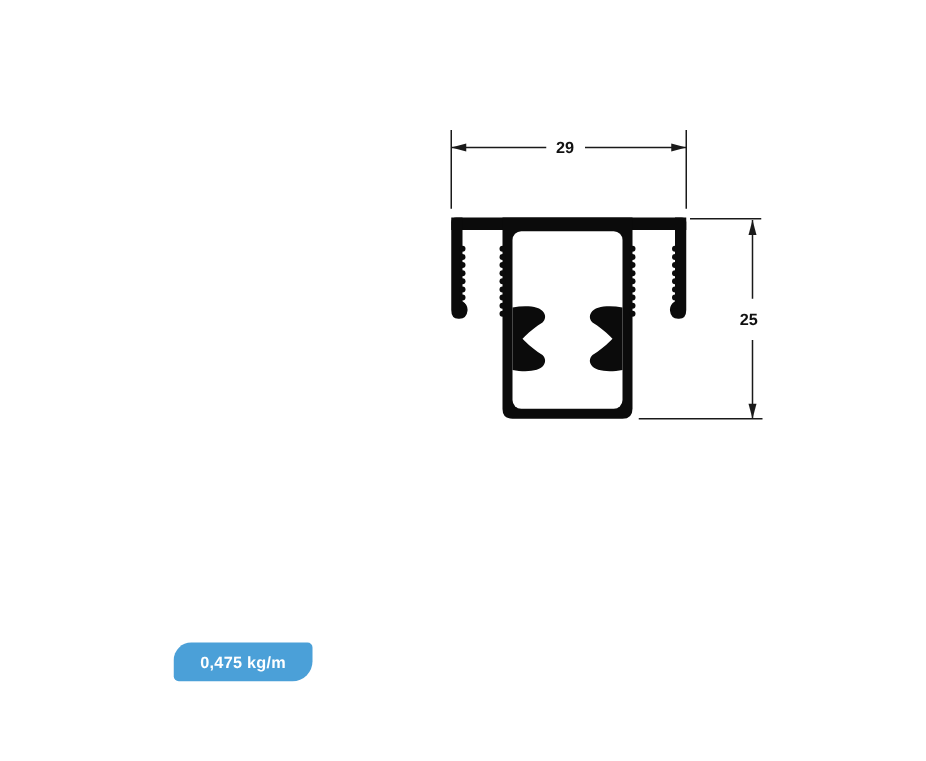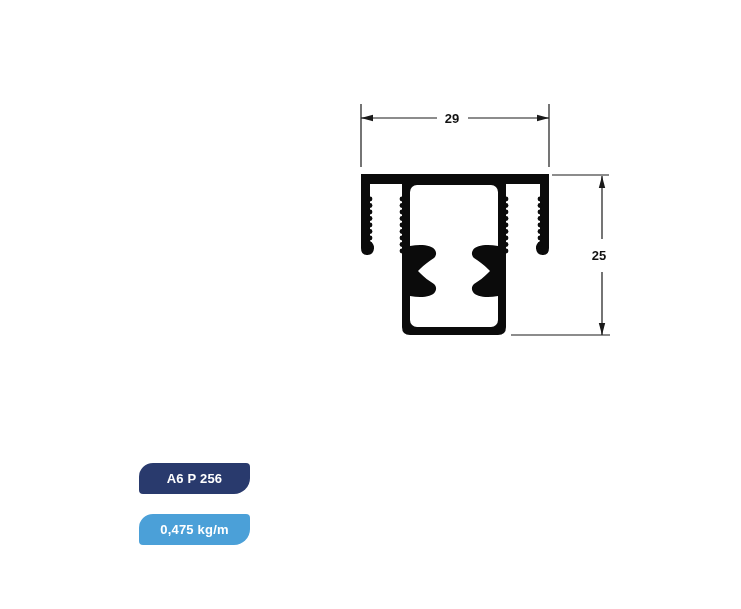--- a/index.html
+++ b/index.html
@@ -115,21 +115,18 @@
       <path d="M552,175 H609 M511,335 H610"></path>
       <path d="M602,176 V239 M602,272 V335"></path>
     </g>
     <g stroke="none" fill="#1a1a1a">
       <polygon points="602,176 598.8,188 605.2,188"></polygon>
       <polygon points="602,335 598.8,323 605.2,323"></polygon>
     </g>
     <text class="dim-text" x="599" y="260" text-anchor="middle">25</text>
   </svg>
 
-  <div class="badge badge-code" style="background-color: rgb(41, 58, 109);">
-    <span>A6 P 256</span>
-  </div>
 
   <div class="badge badge-weight" style="background-color: rgb(75, 160, 216); margin-top: 16px;">
     <span>0,475 kg/m</span>
   </div>
 
 </div>
 
 </body></html>

